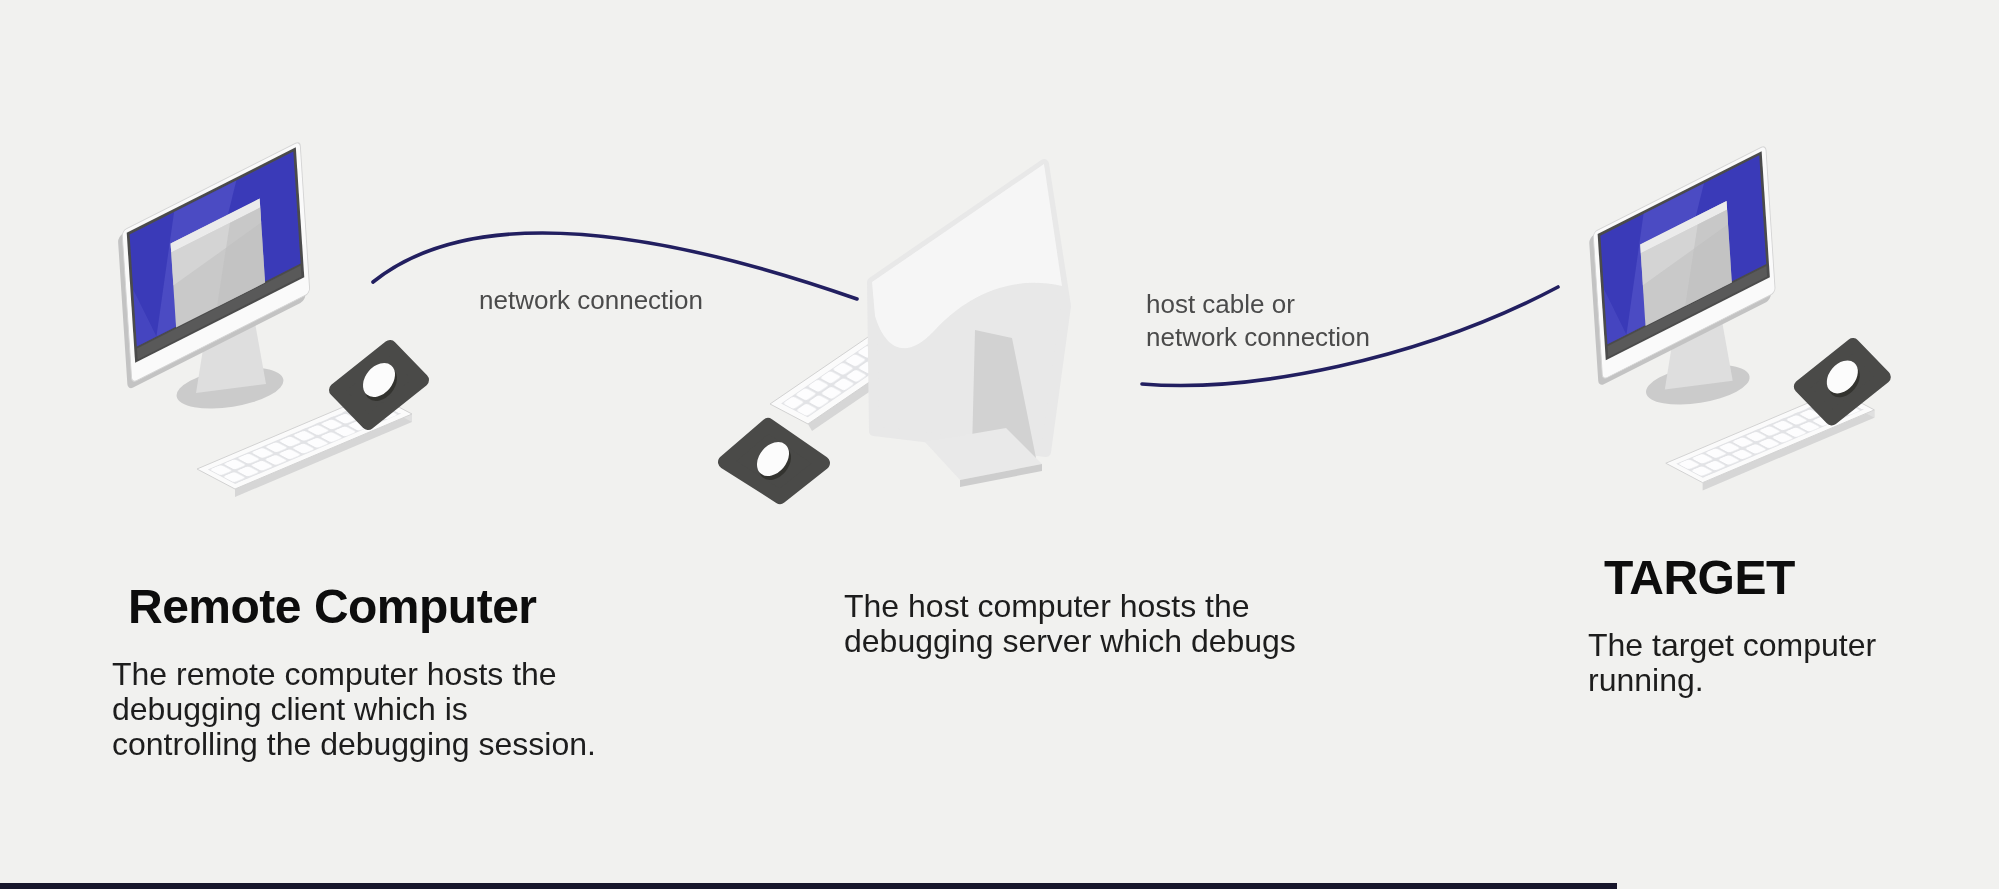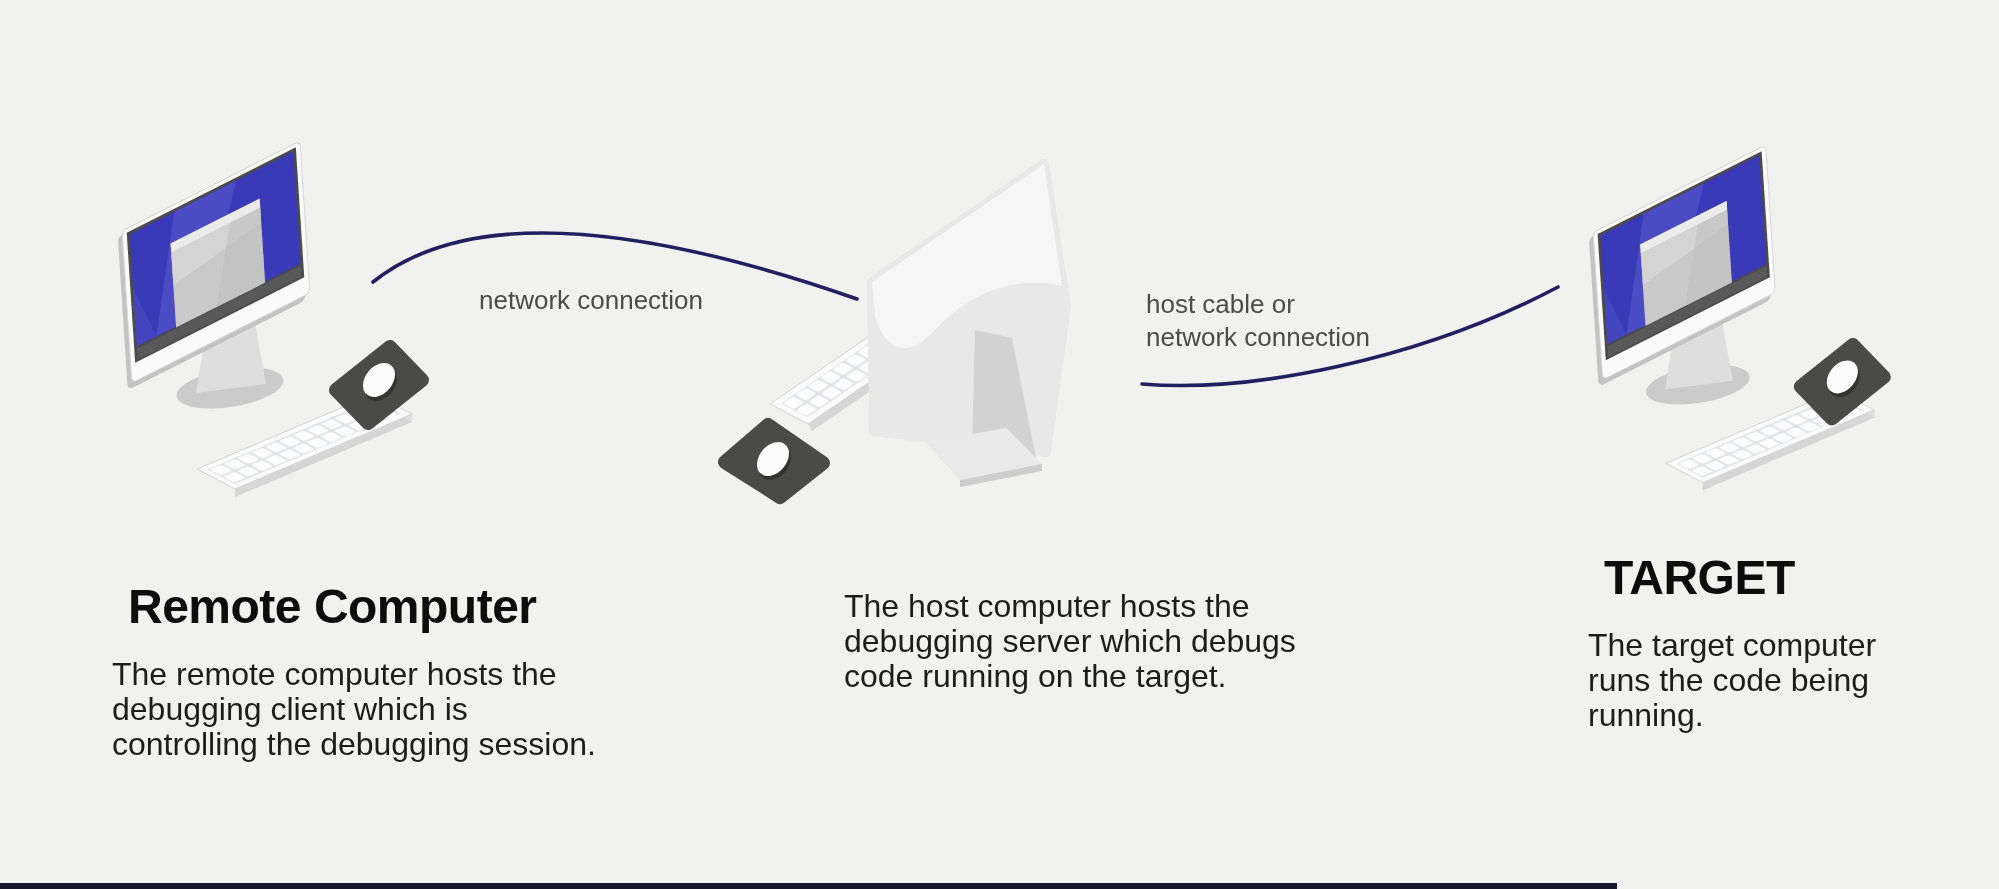--- a/index.html
+++ b/index.html
@@ -123,27 +123,25 @@
       <span>The remote computer hosts the</span>
       <span>debugging client which is</span>
       <span>controlling the debugging session.</span>
     </p>
   </section>
 
   <section class="node" style="left:844px;top:565px;width:490px">
     <p>
       <span>The host computer hosts the</span>
       <span>debugging server which debugs</span>
-      <span>code running on the target.</span>
     </p>
   </section>
 
   <section class="node" style="left:1588px;top:536px;width:380px">
     <h2>TARGET</h2>
     <p>
       <span>The target computer</span>
-      <span>runs the code being</span>
       <span>running.</span>
     </p>
   </section>
 
   <div class="bottom-bar"></div>
 </div>
 
 </body></html>

